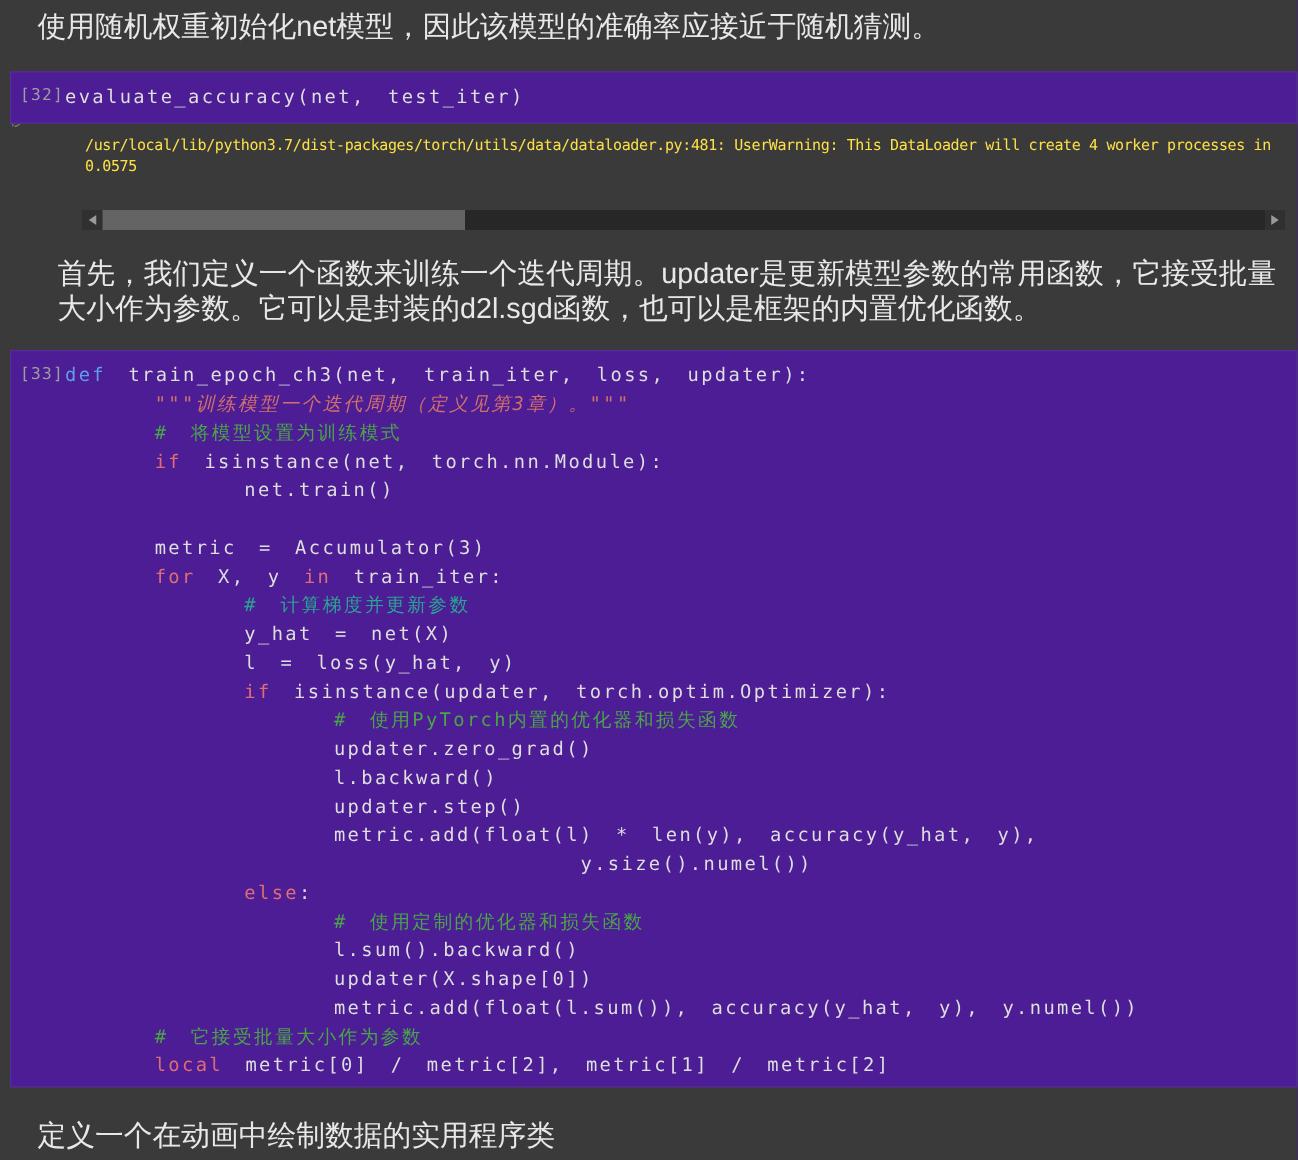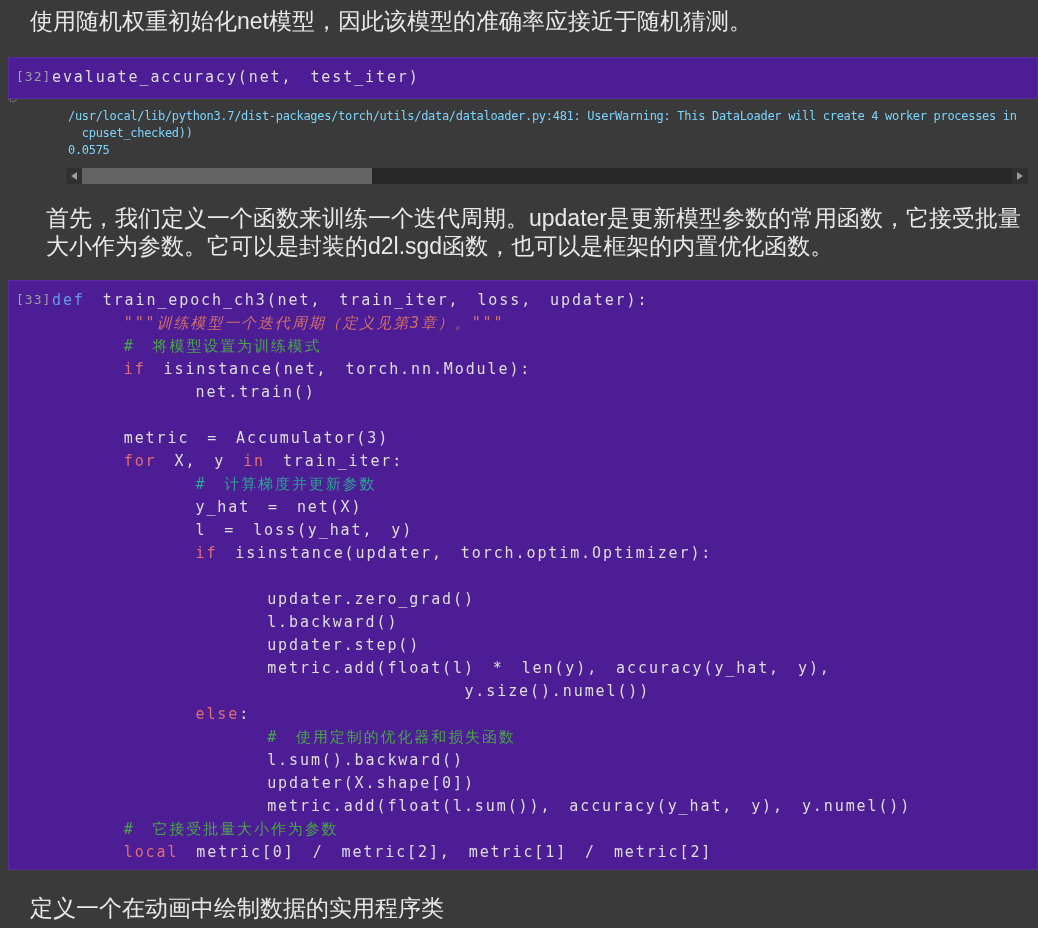--- a/index.html
+++ b/index.html
@@ -42,21 +42,21 @@
   .tk-def{color:#5f9ee8;}
   .tk-kw{color:#e06c75;}
   .tk-str{color:#d2706a;font-style:italic;}
   .tk-cm{color:#4aa548;}
   .tk-cm2{color:#2ba392;}
 
   .output{
     position:absolute;left:68px;top:108px;right:4px;margin:0;
     font-family:"DejaVu Sans Mono","Liberation Mono",monospace;
     font-size:12px;line-height:17px;letter-spacing:-0.3px;
-    color:#7dd3fc;overflow:hidden;
+    color:#fde047;overflow:hidden;
   }
   .output div{white-space:pre;}
 
   .hscroll{position:absolute;left:66px;top:168px;width:962px;height:16px;display:flex;background:#272727;}
   .sb-btn{width:16px;height:16px;background:#303030;display:flex;align-items:center;justify-content:center;flex:0 0 auto;}
   .arr-left{width:0;height:0;border:4px solid transparent;border-left:0;border-right:6px solid #9a9a9a;}
   .arr-right{width:0;height:0;border:4px solid transparent;border-right:0;border-left:6px solid #9a9a9a;}
   .sb-track{flex:1;position:relative;background:#272727;}
   .sb-thumb{position:absolute;left:0;top:0;width:290px;height:16px;background:#646464;}
 </style>
@@ -71,21 +71,21 @@
   <div class="tv">秒</div>
 </div>
 
 <div class="cell" id="cell32">
   <span class="exec">[32]</span>
   <div class="code">
       <div class="code-line"><span class="tk-pl">evaluate_accuracy(net, test_iter)</span></div>
     </div>
 </div>
 
-<pre class="output"><div>/usr/local/lib/python3.7/dist-packages/torch/utils/data/dataloader.py:481: UserWarning: This DataLoader will create 4 worker processes in</div><div>  cpuset_checked))</div><div>0.0575</div></pre>
+<pre class="output"><div>/usr/local/lib/python3.7/dist-packages/torch/utils/data/dataloader.py:481: UserWarning: This DataLoader will create 4 worker processes in</div><div>0.0575</div></pre>
 
 <div class="hscroll">
   <div class="sb-btn">
     <span class="arr-left"></span>
   </div>
   <div class="sb-track">
     <div class="sb-thumb"></div>
   </div>
   <div class="sb-btn">
     <span class="arr-right"></span>
@@ -108,21 +108,21 @@
       <div class="code-line"><span class="tk-pl">    </span><span class="tk-cm"># 将模型设置为训练模式</span></div>
       <div class="code-line"><span class="tk-pl">    </span><span class="tk-kw">if</span><span class="tk-pl"> isinstance(net, torch.nn.Module):</span></div>
       <div class="code-line"><span class="tk-pl">        net.train()</span></div>
       <div class="code-line"><span class="tk-pl">    </span></div>
       <div class="code-line"><span class="tk-pl">    metric = Accumulator(3)</span></div>
       <div class="code-line"><span class="tk-pl">    </span><span class="tk-kw">for</span><span class="tk-pl"> X, y </span><span class="tk-kw">in</span><span class="tk-pl"> train_iter:</span></div>
       <div class="code-line"><span class="tk-pl">        </span><span class="tk-cm2"># 计算梯度并更新参数</span></div>
       <div class="code-line"><span class="tk-pl">        y_hat = net(X)</span></div>
       <div class="code-line"><span class="tk-pl">        l = loss(y_hat, y)</span></div>
       <div class="code-line"><span class="tk-pl">        </span><span class="tk-kw">if</span><span class="tk-pl"> isinstance(updater, torch.optim.Optimizer):</span></div>
-      <div class="code-line"><span class="tk-pl">            </span></div>
+      <div class="code-line"><span class="tk-pl">            </span><span class="tk-cm"># 使用PyTorch内置的优化器和损失函数</span></div>
       <div class="code-line"><span class="tk-pl">            updater.zero_grad()</span></div>
       <div class="code-line"><span class="tk-pl">            l.backward()</span></div>
       <div class="code-line"><span class="tk-pl">            updater.step()</span></div>
       <div class="code-line"><span class="tk-pl">            metric.add(float(l) * len(y), accuracy(y_hat, y),</span></div>
       <div class="code-line"><span class="tk-pl">                       y.size().numel())</span></div>
       <div class="code-line"><span class="tk-pl">        </span><span class="tk-kw">else</span><span class="tk-pl">:</span></div>
       <div class="code-line"><span class="tk-pl">            </span><span class="tk-cm"># 使用定制的优化器和损失函数</span></div>
       <div class="code-line"><span class="tk-pl">            l.sum().backward()</span></div>
       <div class="code-line"><span class="tk-pl">            updater(X.shape[0])</span></div>
       <div class="code-line"><span class="tk-pl">            metric.add(float(l.sum()), accuracy(y_hat, y), y.numel())</span></div>

